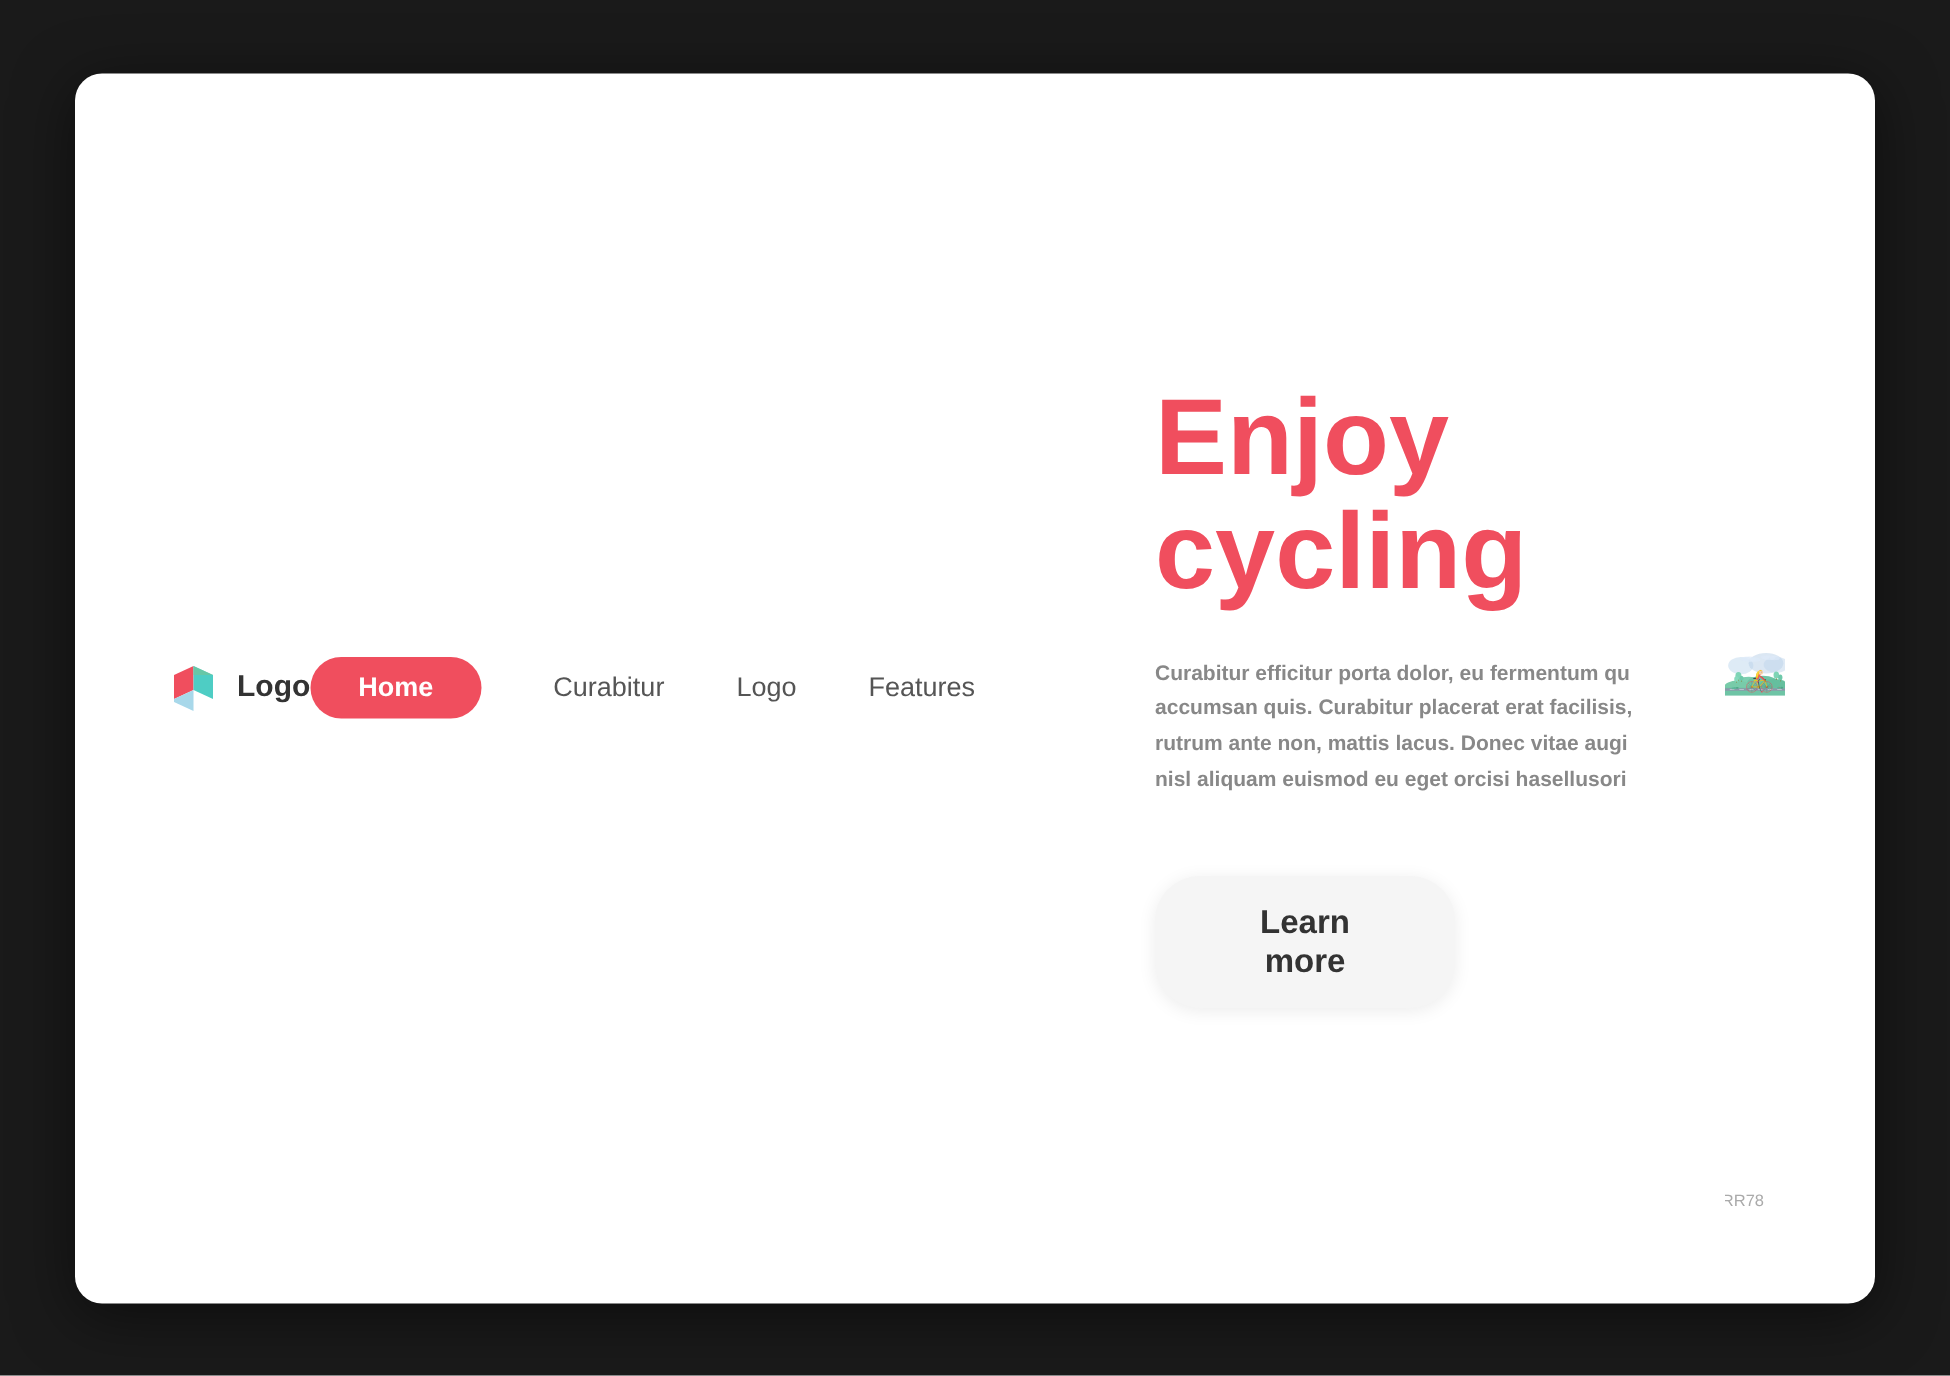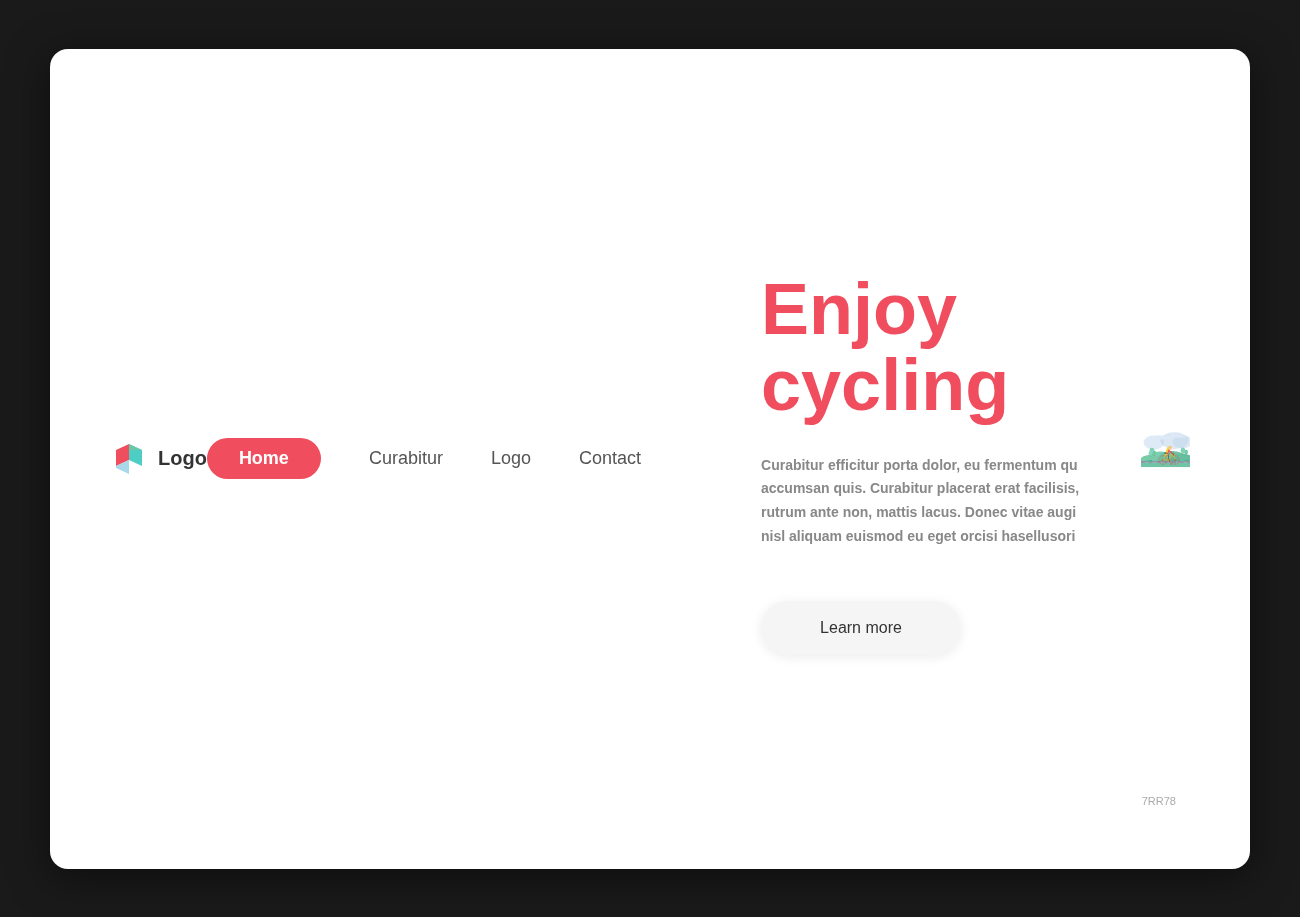--- a/index.html
+++ b/index.html
@@ -93,26 +93,26 @@
       font-weight: bold;
     }
     .learn-more-btn {
       display: inline-flex;
       align-items: center;
       justify-content: center;
       background: #f5f5f5;
       border: none;
       border-radius: 30px;
       padding: 18px 44px;
-      font-size: 16px;
+      font-size: 22px;
       color: #333;
       cursor: pointer;
       width: 200px;
       box-shadow: 0 2px 12px rgba(0,0,0,0.08);
-      font-weight: 400;
+      font-weight: 700;
     }
     
     .right-panel {
       flex: 1;
       position: relative;
       overflow: hidden;
     }
     
     .scene-svg {
       width: 100%;
@@ -147,21 +147,21 @@
         <polygon points="6,26 19,20 19,34 6,28" fill="#a8d8ea"></polygon>
 
         <polygon points="19,4 32,10 19,10" fill="#6ec6a0" opacity="0.8"></polygon>
       </svg>
       <span class="logo-label">Logo</span>
     </div>
     <nav class="nav">
       <a class="nav-item active">Home</a>
       <a class="nav-item">Curabitur</a>
       <a class="nav-item">Logo</a>
-      <a class="nav-item">Contact</a>
+      <a class="nav-item">Features</a>
     </nav>
   </header>
 
   <main class="main-content">
 
     <div class="left-panel">
       <h1 class="hero-title">
         <span>Enjoy</span><br>
         <span>cycling</span>
       </h1>

